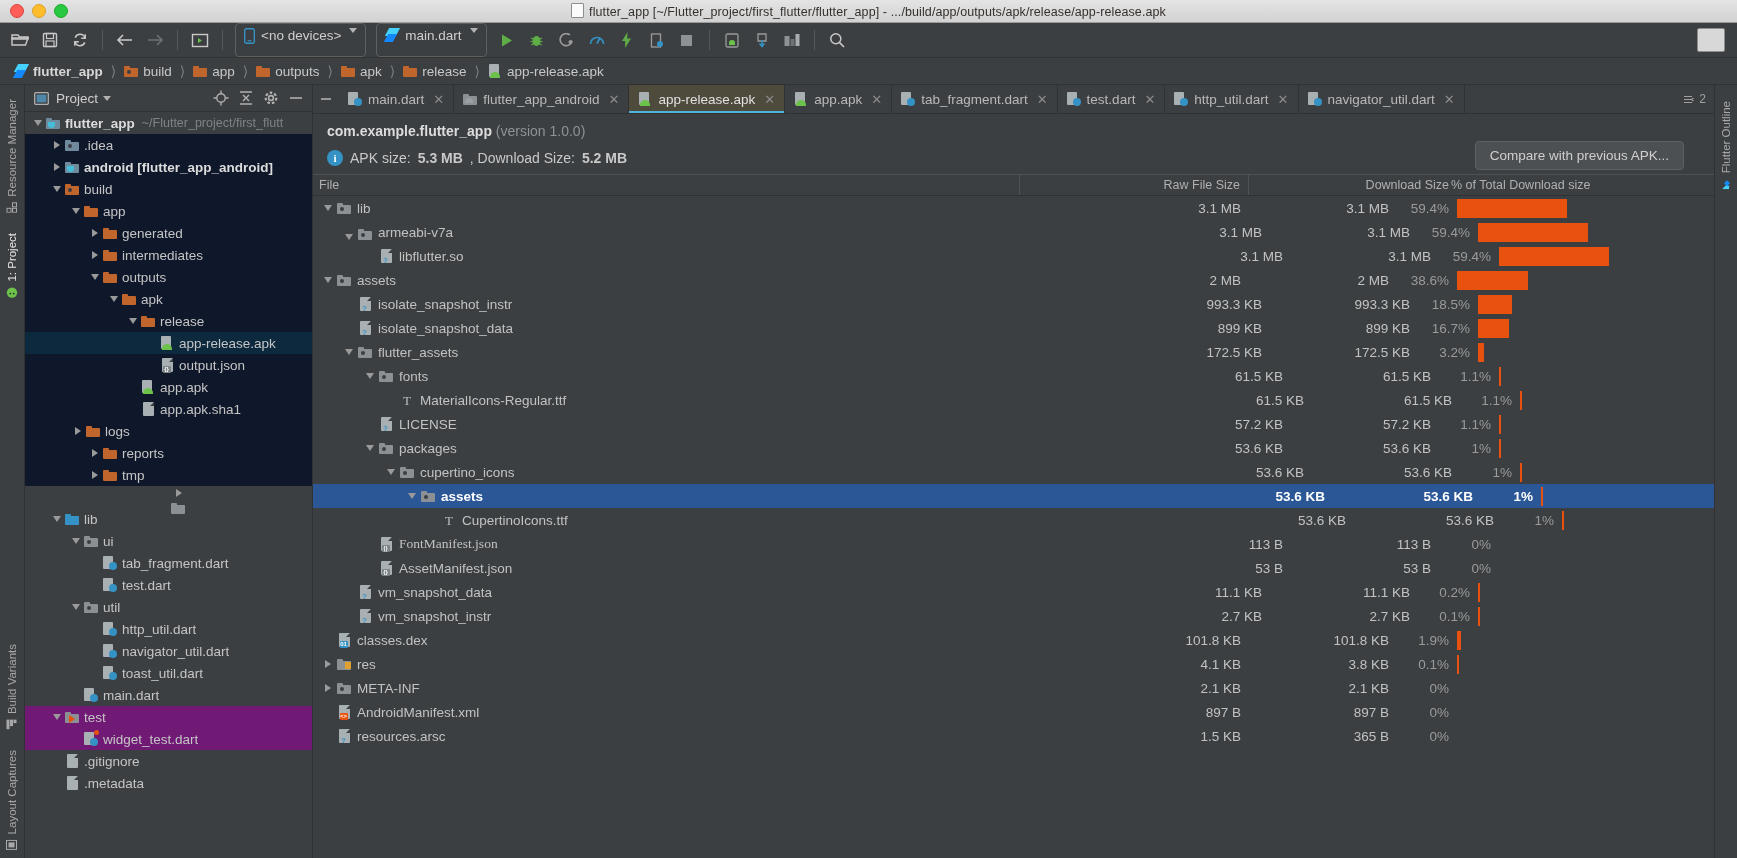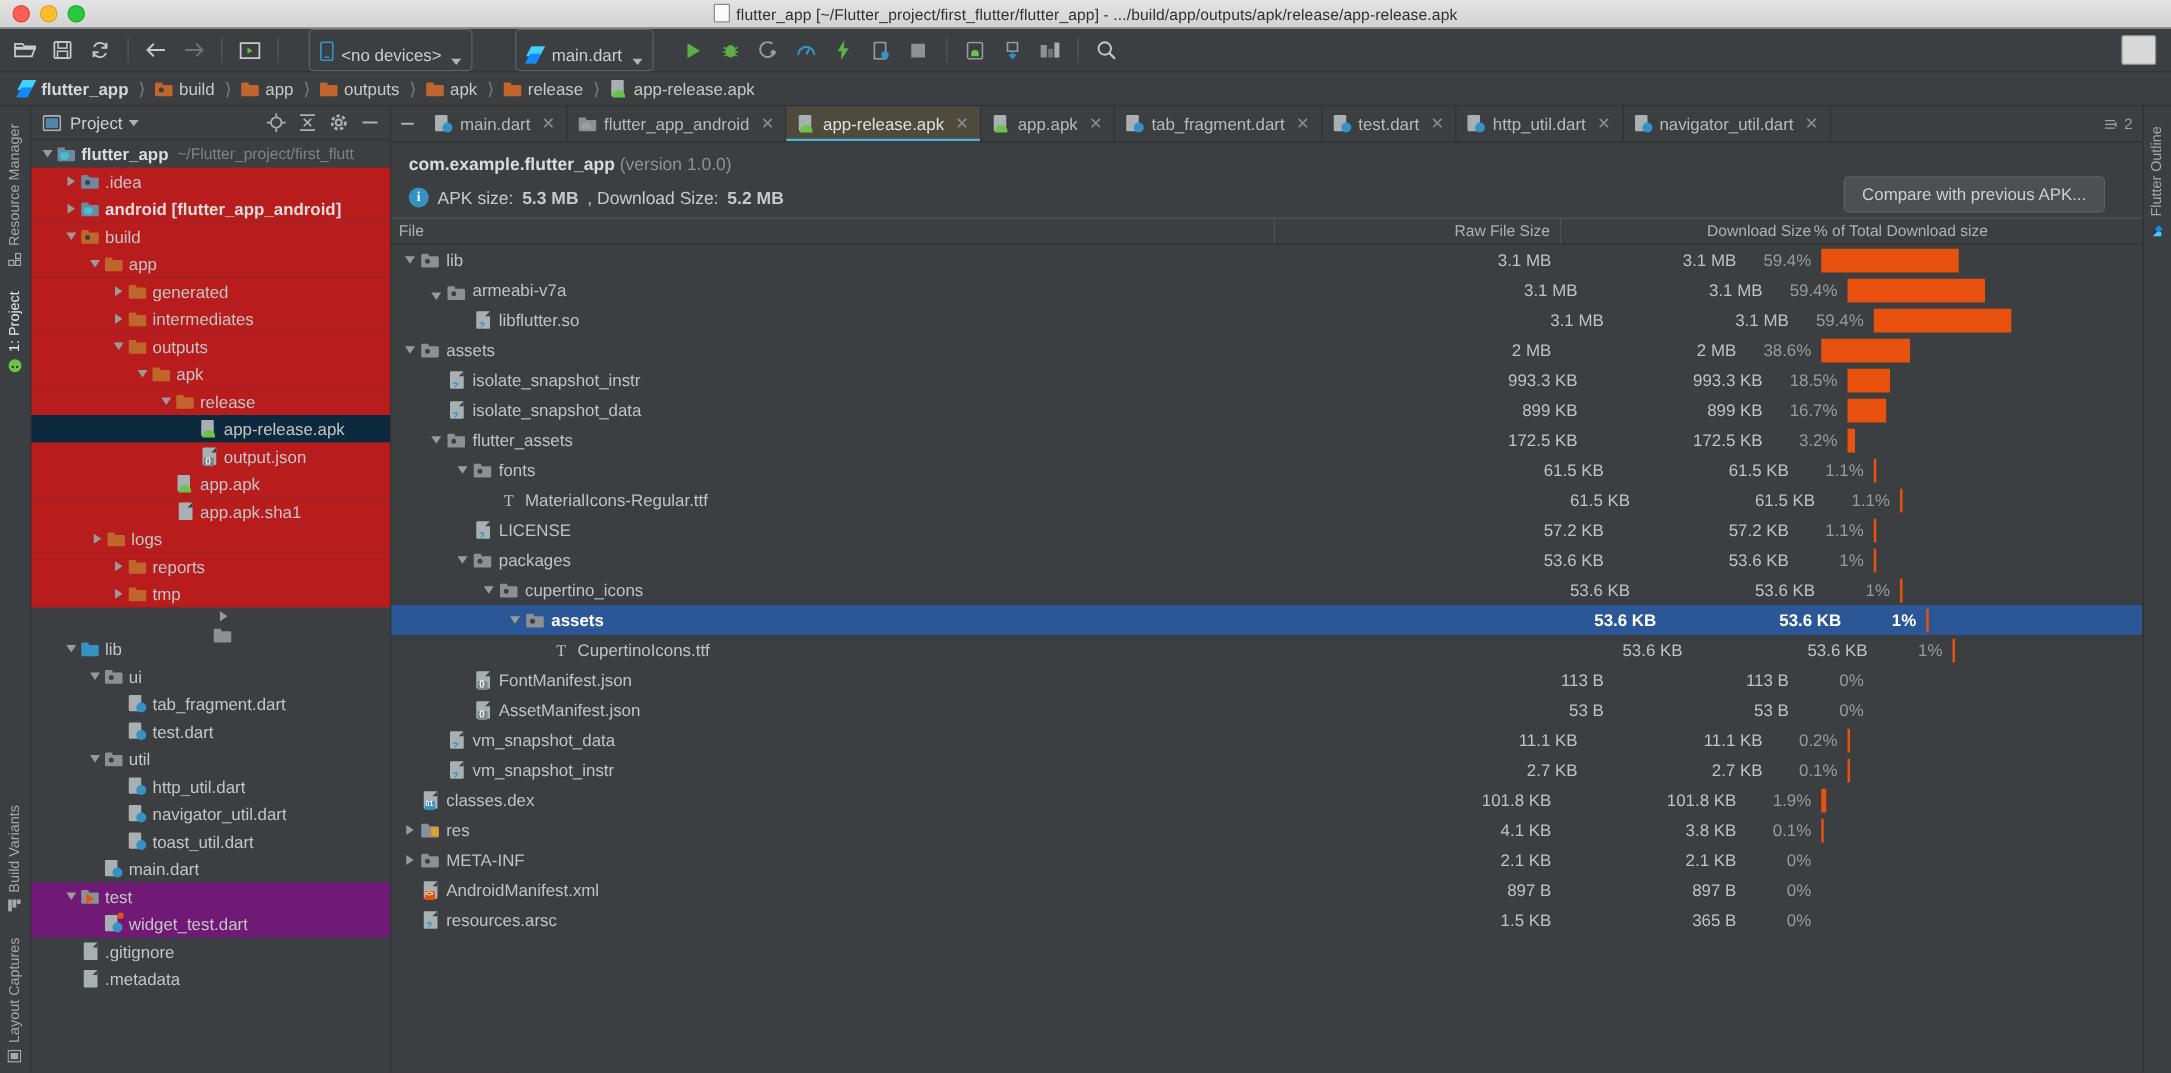--- a/index.html
+++ b/index.html
@@ -40,23 +40,23 @@
     height:34px;flex:0 0 34px;background:#3c3f41;
     display:flex;align-items:center;padding:0 6px;gap:2px;
     border-bottom:1px solid #323232;
   }
   .tb-btn{
     width:28px;height:26px;display:flex;align-items:center;justify-content:center;
     border-radius:3px;cursor:default;
   }
   .tb-sep{width:1px;height:20px;background:#545759;margin:0 6px;}
   .combo{
-    height:24px;display:flex;align-items:flex-end;gap:6px;padding:4px 8px;
+    height:24px;display:flex;align-items:flex-start;gap:6px;padding:4px 8px;
     border:1px solid #5e6060;border-radius:4px;background:#3c3f41;
-    font-size:13.5px;color:#cdcdcd;margin:0 16px;
+    font-size:13.5px;color:#cdcdcd;margin:0 4px;
   }
   .combo .caret{
     width:0;height:0;border-left:4px solid transparent;border-right:4px solid transparent;
     border-top:5px solid #b3b3b3;margin-left:2px;
   }
   .tb-spacer{flex:1 1 auto;}
   .win-right{
     width:26px;height:22px;border:1px solid #8d8d8d;border-radius:2px;
     background:#d8d8d8;margin-right:6px;
   }
@@ -109,21 +109,21 @@
   }
   .node .arrow{
     width:13px;flex:0 0 13px;display:flex;align-items:center;justify-content:center;
   }
   .arrow i{display:block;width:0;height:0;}
   .arrow.down i{border-left:4.5px solid transparent;border-right:4.5px solid transparent;border-top:6px solid #9a9a9a;}
   .arrow.right i{border-top:4.5px solid transparent;border-bottom:4.5px solid transparent;border-left:6px solid #9a9a9a;}
   .node .ico{width:18px;flex:0 0 18px;display:flex;align-items:center;justify-content:center;margin-right:3px;}
   .node .lbl{overflow:hidden;text-overflow:ellipsis;}
   .node .sub{color:#7e8386;margin-left:7px;font-size:12.5px;}
-  .node.bld{background:#b91c1c;}
+  .node.bld{background:#0f172a;}
   .node.grn{background:#701a75;}
   .node.sel{background:#0d293e;}
   .node.bold .lbl{font-weight:bold;color:#dcdcdc;}
 
   
   .editor{flex:1 1 auto;display:flex;flex-direction:column;min-width:0;background:#3c3f41;}
   .tabs{
     height:28px;flex:0 0 28px;display:flex;align-items:stretch;
     background:#3c3f41;border-bottom:1px solid #2f3133;
   }
@@ -1144,21 +1144,21 @@
                 <span>CupertinoIcons.ttf</span>
               </div>
               <div class="c-raw">53.6 KB</div>
               <div class="c-dl">53.6 KB</div>
               <div class="c-pct">1%</div>
               <div class="c-bar">
                 <div class="bar" style="width: 1.85px;"></div>
               </div>
             </div>
             <div class="row">
-              <div class="c-file" style="padding-left: 50px;">
+              <div class="c-file" style="padding-left: 50px; font-family: Liberation Serif, serif;">
                 <span class="r-arrow"></span>
                 <span class="r-ico">
                   <span class="doc">
                     <span class="badge" style="background:#7d8488">{}</span>
                   </span>
                 </span>
                 <span>FontManifest.json</span>
               </div>
               <div class="c-raw">113 B</div>
               <div class="c-dl">113 B</div>

